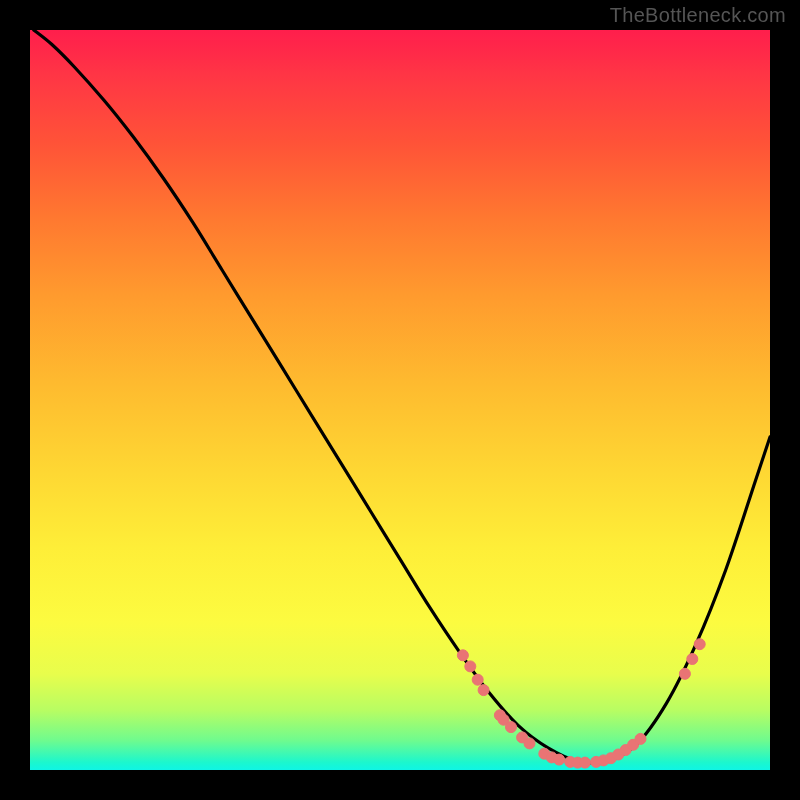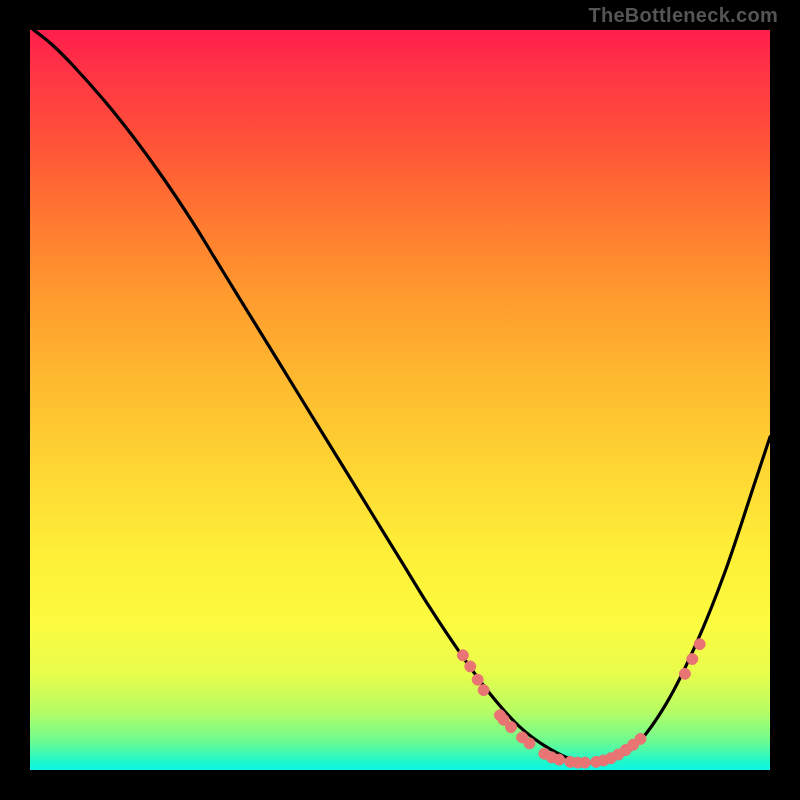--- a/index.html
+++ b/index.html
@@ -13,24 +13,24 @@
   }
   .wrap {
     width: 800px;
     height: 800px;
     position: relative;
     background: #000;
   }
   .watermark {
     position: absolute;
     top: 4px;
-    right: 22px;
+    right: 14px;
     color: #555;
     font-size: 20px;
-    font-weight: 700;
+    font-weight: 400;
     letter-spacing: 0.3px;
     user-select: none;
     z-index: 3;
   }
   .plot-area {
     position: absolute;
     top: 30px;
     left: 30px;
     width: 740px;
     height: 740px;

